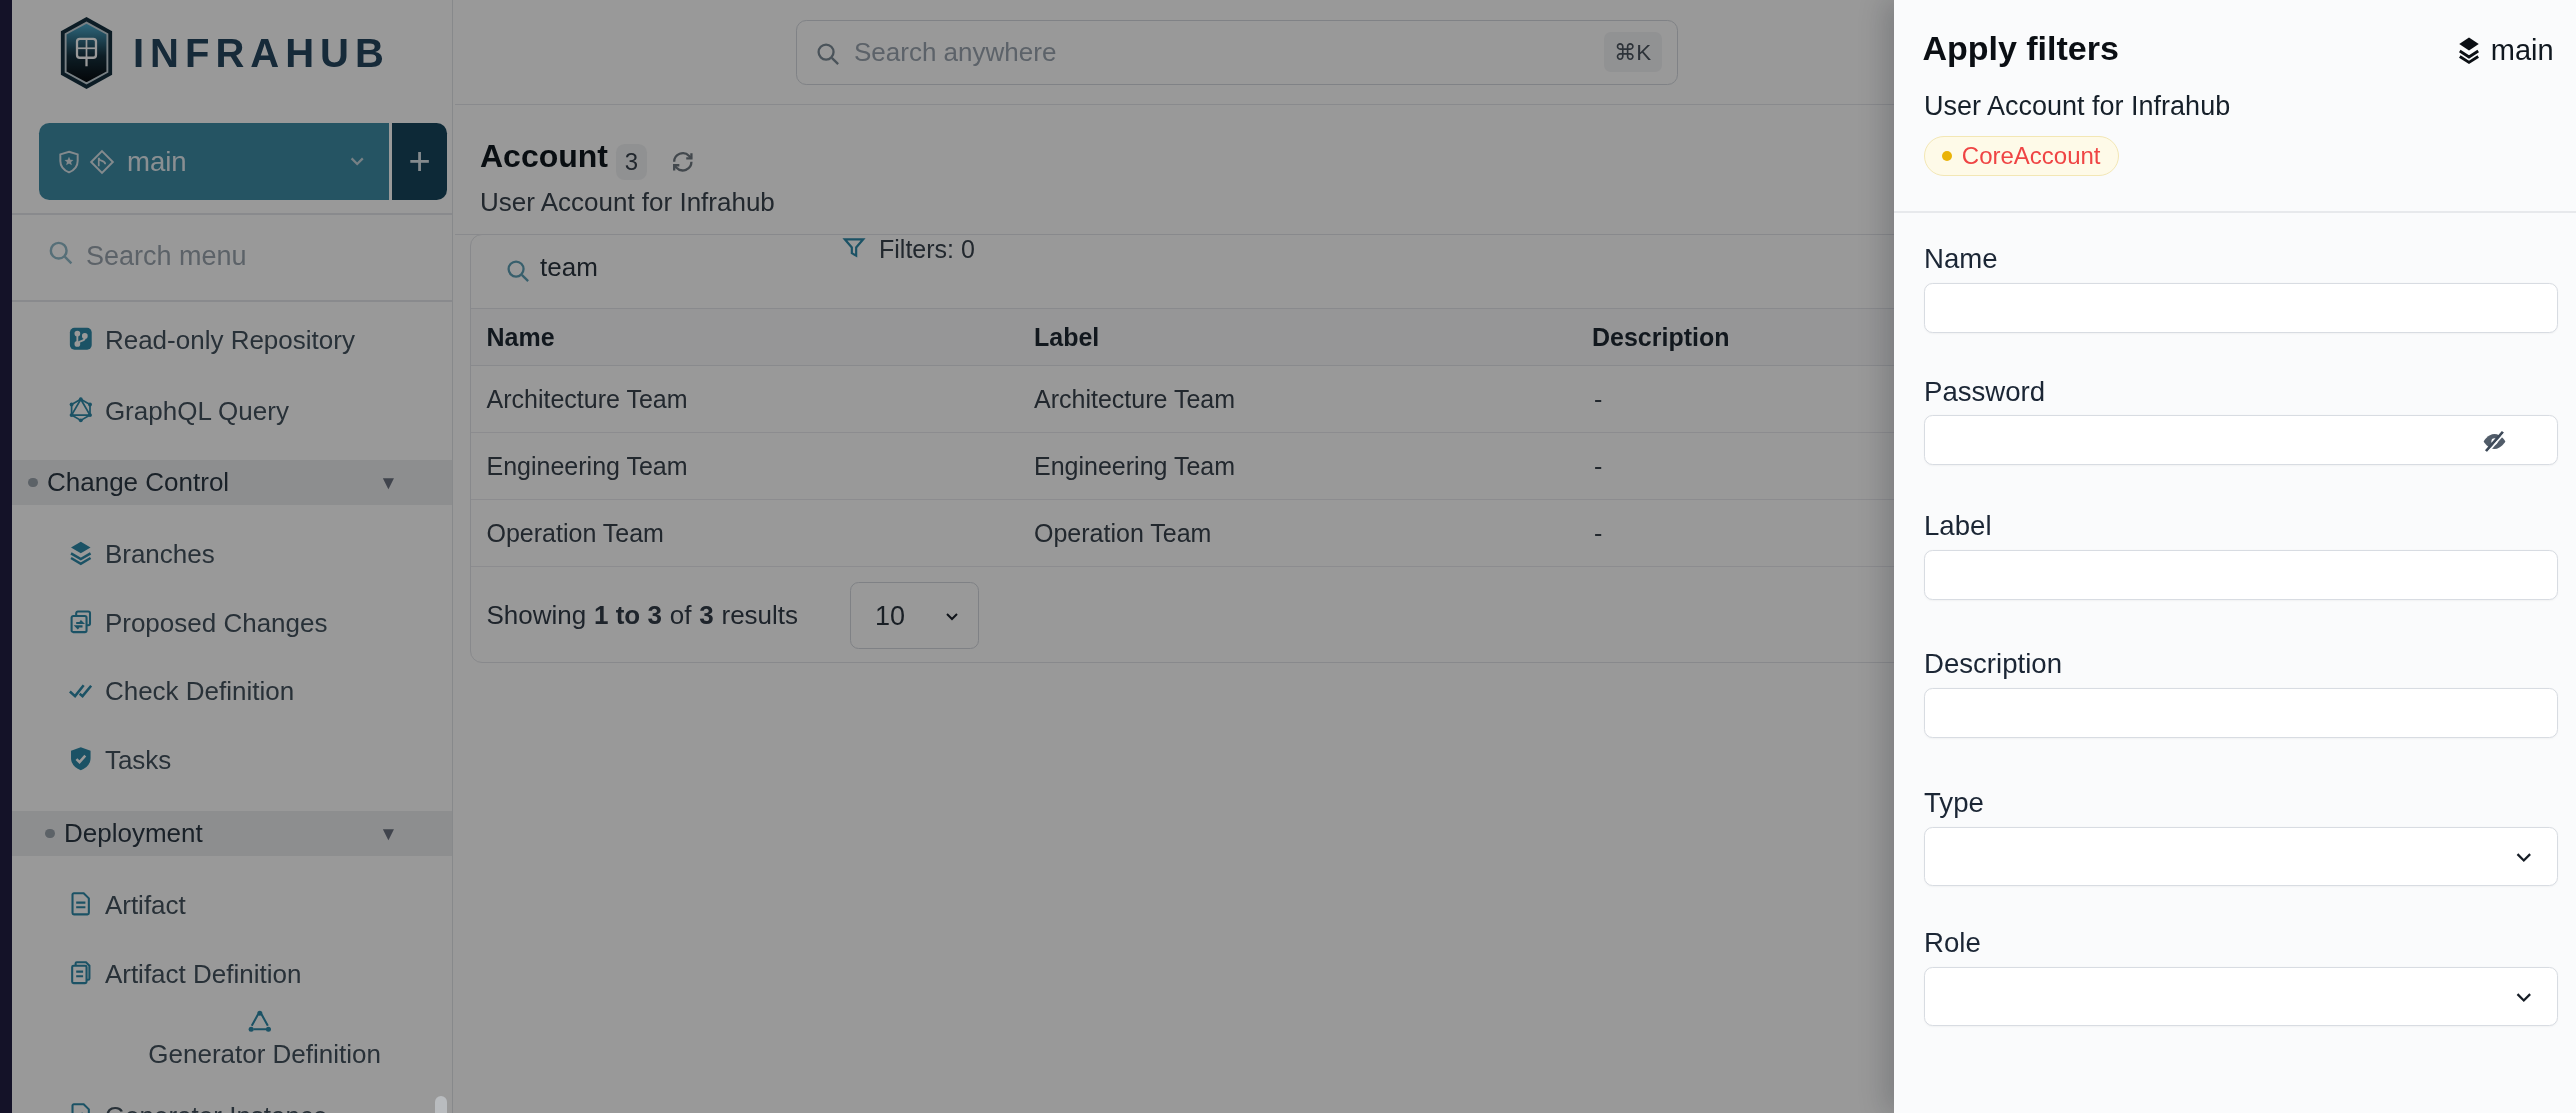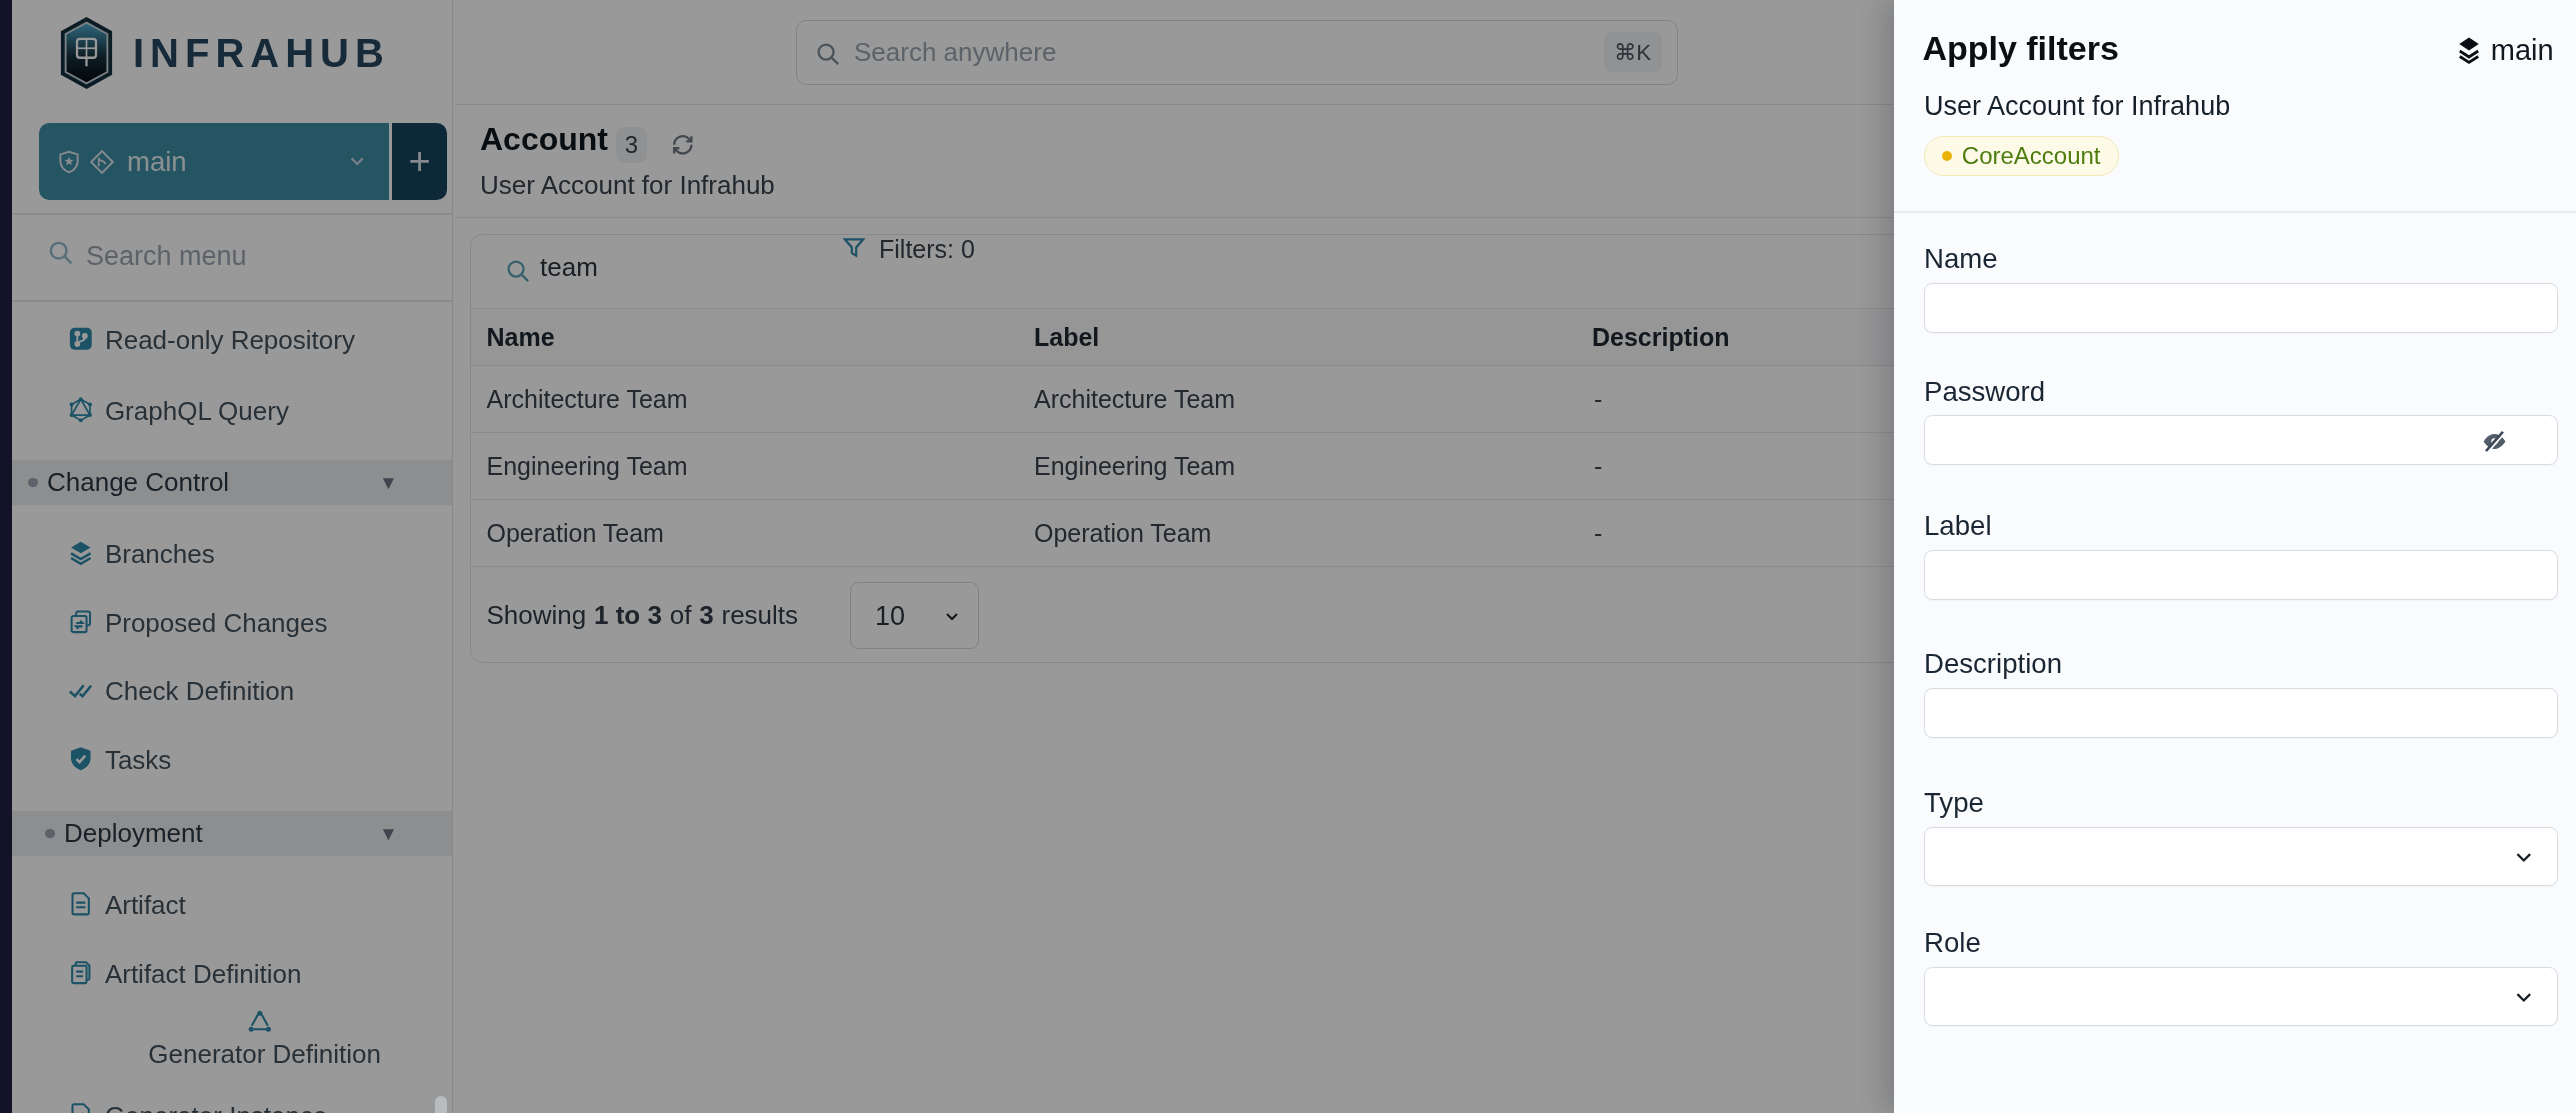--- a/index.html
+++ b/index.html
@@ -38,21 +38,21 @@
   #main{position:absolute;left:455px;top:0;right:0;height:100%;background:#fff;}
   #topbar{position:absolute;left:0;top:0;right:0;height:105px;border-bottom:1.7px solid #E5E7EB;
           box-sizing:border-box;background:#fff;}
   #global-search{position:absolute;left:341px;top:20px;width:882px;height:65px;
                  border:1.7px solid #D5D9DF;border-radius:10.3px;box-sizing:border-box;background:#fff;}
   #global-search input{position:absolute;left:55px;top:6.9px;width:655px;height:48px;border:none;
                        outline:none;font-size:26px;color:#49565F;background:transparent;font-family:inherit;}
   #global-search input::placeholder{color:#9AA4AF;}
   #kbd-chip{position:absolute;right:15.5px;top:11.2px;height:40px;padding:0 10.3px;background:#F2F3F5;
             border-radius:6.9px;display:flex;align-items:center;font-size:22.4px;color:#4C5560;}
-  #page-head{position:absolute;left:0;top:105px;right:0;height:113px;border-bottom:1.7px solid #E5E7EB;
+  #page-head{position:absolute;left:0;top:122px;right:0;height:113px;border-bottom:1.7px solid #E5E7EB;
              box-sizing:border-box;background:#fff;}
   #page-title{position:absolute;left:25px;top:121px;font-size:32px;font-weight:700;color:#10181F;top:15.5px;}
   #count-badge{position:absolute;left:161px;top:21.5px;min-width:31px;height:36px;background:#F1F2F4;
                border-radius:8.6px;display:flex;align-items:center;justify-content:center;
                font-size:24px;color:#38424D;padding:0 6.9px;box-sizing:border-box;}
   #refresh-btn{position:absolute;left:214px;top:26px;width:27.6px;height:27.6px;cursor:pointer;}
   #page-sub{position:absolute;left:25px;top:65px;font-size:26px;color:#39434E;}
   
   #card{position:absolute;left:470px;top:234px;width:2068px;height:429px;background:#fff;
         border:1.7px solid #E3E5E9;border-radius:12px;box-sizing:border-box;}
@@ -84,21 +84,21 @@
   #drawer{position:absolute;left:1894px;top:0;width:682px;height:100%;background:#FAFBFC;z-index:30;
           box-shadow:-8.6px 0 26px rgba(15,20,30,0.20);}
   #drawer-title{position:absolute;left:28.4px;top:29px;font-size:34px;font-weight:700;color:#0B0F14;}
   #drawer-branch{position:absolute;right:22.4px;top:34px;display:flex;align-items:center;gap:8.6px;}
   #drawer-branch span{font-size:29px;color:#101820;}
   #drawer-sub{position:absolute;left:30px;top:91px;font-size:27px;color:#16202A;}
   #kind-badge{position:absolute;left:30px;top:136px;height:40px;border:1.7px solid #F3E7B5;
               background:#FEFAE8;border-radius:20.7px;display:inline-flex;align-items:center;
               padding:0 17px;gap:9.5px;box-sizing:border-box;}
   #kind-badge .kb-dot{width:10.3px;height:10.3px;border-radius:50%;background:#EAB308;}
-  #kind-badge .kb-text{font-size:24px;color:#4d7c0f;}
+  #kind-badge .kb-text{font-size:24px;color:#ef4444;}
   #drawer-divider{position:absolute;left:0;top:211px;width:100%;height:1.7px;background:#E7E9EC;}
   .f-label{position:absolute;left:30px;font-size:27.6px;color:#1B2635;}
   .f-input{position:absolute;left:30px;width:634px;height:50px;background:#fff;
            border:1.7px solid #D8DCE2;border-radius:8.6px;box-sizing:border-box;
            font-size:26px;color:#1B2635;padding:0 17px;outline:none;font-family:inherit;
            box-shadow:0 0.9px 1.7px rgba(0,0,0,0.04);}
   .f-select{position:absolute;left:30px;width:634px;height:59px;background:#fff;
             border:1.7px solid #D8DCE2;border-radius:8.6px;box-sizing:border-box;cursor:pointer;
             box-shadow:0 0.9px 1.7px rgba(0,0,0,0.04);}
   .f-select svg{position:absolute;right:19px;top:50%;transform:translateY(-50%);}

